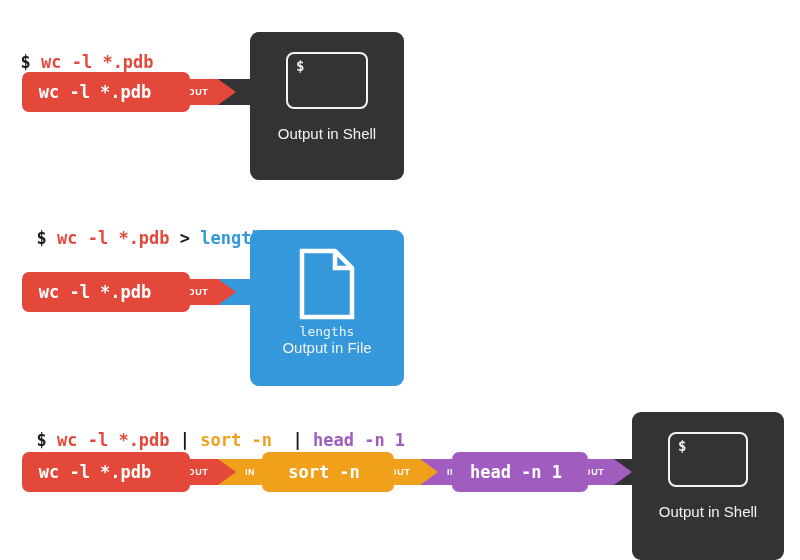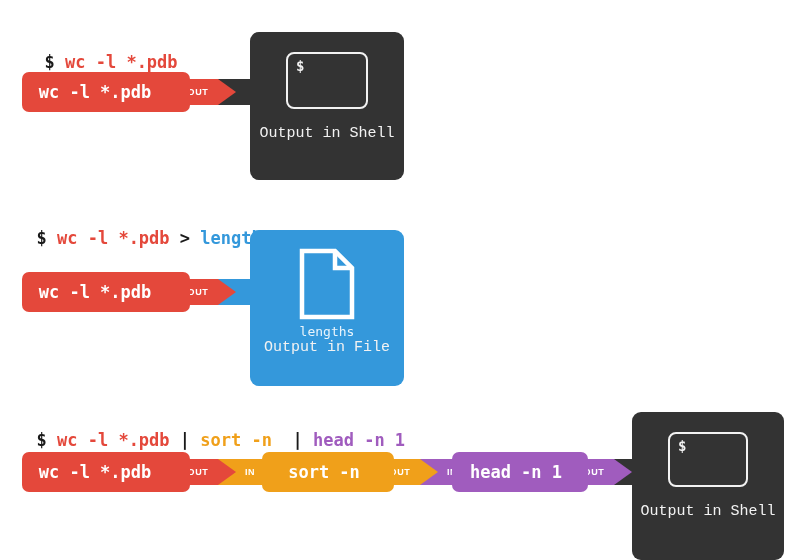--- a/index.html
+++ b/index.html
@@ -100,21 +100,21 @@
   
   .outpanel {
     position: absolute;
     border-radius: 9px;
     z-index: 3;
     display: flex;
     flex-direction: column;
     align-items: center;
   }
   .outpanel .caption {
-    font-family: Liberation Mono, monospace;
+    font-family: Liberation Sans, sans-serif;
     font-size: 15px;
     color: #f2f2f2;
     text-align: left;
   }
   .shell-icon {
     border: 2.5px solid #f2f2f2;
     border-radius: 8px;
     box-sizing: border-box;
     position: relative;
   }
@@ -131,21 +131,21 @@
   .file-name {
     font-family: "DejaVu Sans Mono", "Liberation Mono", monospace;
     font-size: 13px;
     color: #e8f4fc;
     text-align: center;
   }
 </style>
 </head>
 <body>
 
-<div class="cmdline" style="left:24px; top:32px;">
+<div class="cmdline" style="left:0; top:32px;">
   <span class="tok tok-prompt">$</span><span class="tok tok-prompt"> </span><span class="tok tok-red">wc -l *.pdb</span>
 </div>
 
 <div class="row">
 
   <div class="outpanel c-dark" style="left:250px; top:32px; width:154px; height:128px; padding-top:20px;">
     <div class="shell-icon" style="width:82px; height:57px;">
       <span class="dollar">$</span>
     </div>
     <div class="caption" style="margin-top:16px;">Output in Shell</div>

